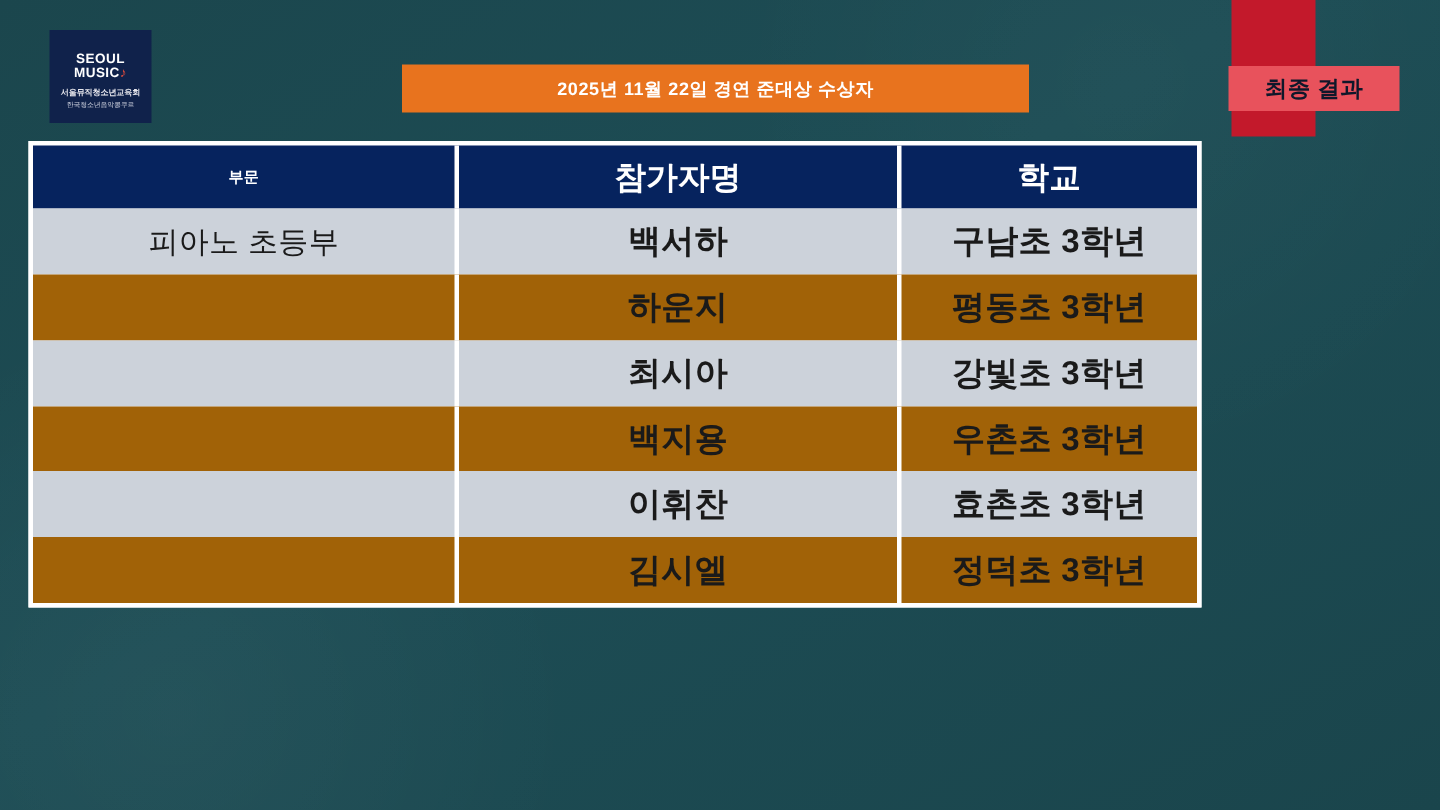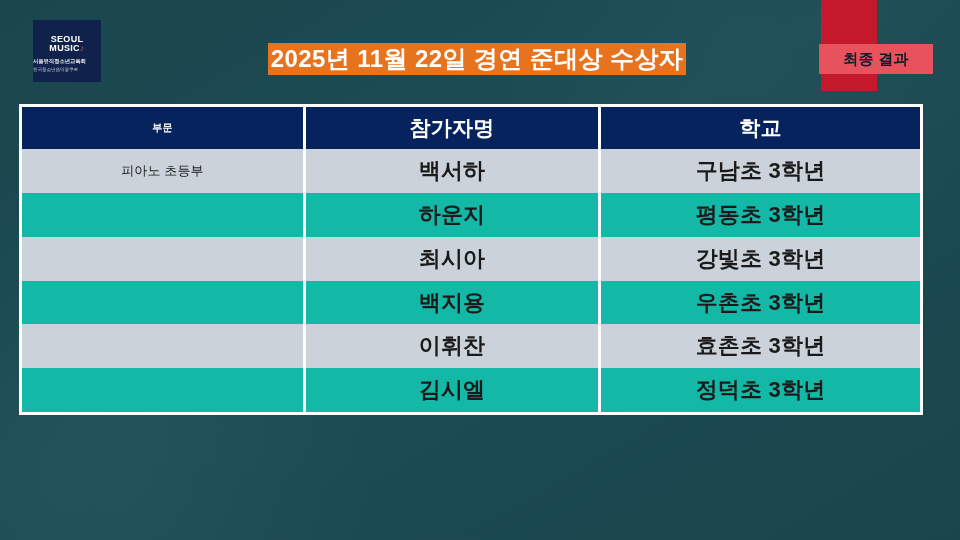--- a/index.html
+++ b/index.html
@@ -28,20 +28,21 @@
   
   #logo-block {
     position: absolute;
     left: 33px;
     top: 20px;
     width: 68px;
     height: 62px;
     background: #10224b;
     display: flex;
     flex-direction: column;
+    align-items: center;
     justify-content: center;
     box-sizing: border-box;
     padding-top: 4px;
   }
   #logo-wordmark {
     text-align: center;
     line-height: 1.0;
   }
   .logo-line {
     color: #ffffff;
@@ -77,21 +78,21 @@
     top: 43px;
     width: 418px;
     height: 32px;
     background: #e8731e;
     display: flex;
     align-items: center;
     justify-content: center;
   }
   #title-text {
     color: #ffffff;
-    font-size: 24px;
+    font-size: 12px;
     font-weight: bold;
     letter-spacing: 0.4px;
     white-space: nowrap;
   }
 
   
   #red-bar {
     position: absolute;
     left: 821px;
     top: 0px;
@@ -116,43 +117,42 @@
     font-weight: bold;
     white-space: nowrap;
     letter-spacing: 0.3px;
   }
 
   
   #results-table {
     position: absolute;
     left: 19px;
     top: 94px;
-    width: 904px;
+    width: 782px;
     height: 311px;
     background: #ffffff;
     box-sizing: border-box;
     border: 3px solid #ffffff;
     display: flex;
     flex-direction: column;
-    margin-top: 10px;
   }
   .trow {
     display: flex;
     width: 100%;
     box-sizing: border-box;
   }
   #header-row {
     height: 43px;
     background: #06235e;
   }
   .data-row {
     height: 44.5px;
   }
   .row-dark { background: #ccd2da; }
-  .row-light { background: #14b8a6; }
+  .row-light { background: #a16207; }
 
   .cell {
     display: flex;
     align-items: center;
     justify-content: center;
     box-sizing: border-box;
     overflow: hidden;
     white-space: nowrap;
   }
   .col-0 { width: 284px; border-right: 3px solid #ffffff; }
@@ -169,22 +169,21 @@
   .hdr-small { font-size: 10px; }
 
   .cell-text {
     color: #1a1a1a;
     font-size: 22px;
     font-weight: bold;
     letter-spacing: 0.2px;
   }
   .cell-text-plain {
     font-weight: normal;
-    font-size: 13px;
-    font-family: Liberation Serif, serif;
+    font-size: 20px;
   }
 </style>
 </head>
 <body>
 
 <div id="slide">
 
   <div id="logo-block">
     <div id="logo-wordmark">
       <span class="logo-line">SEOUL</span>

